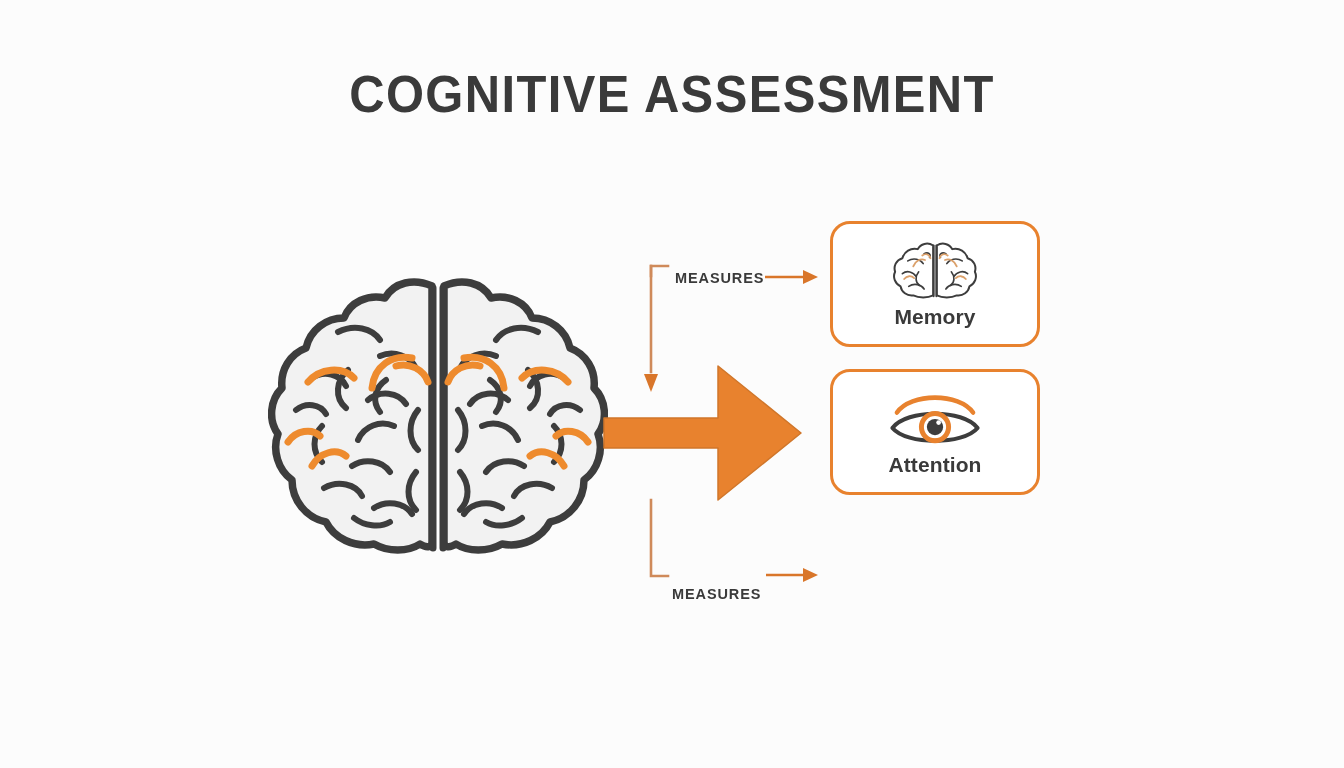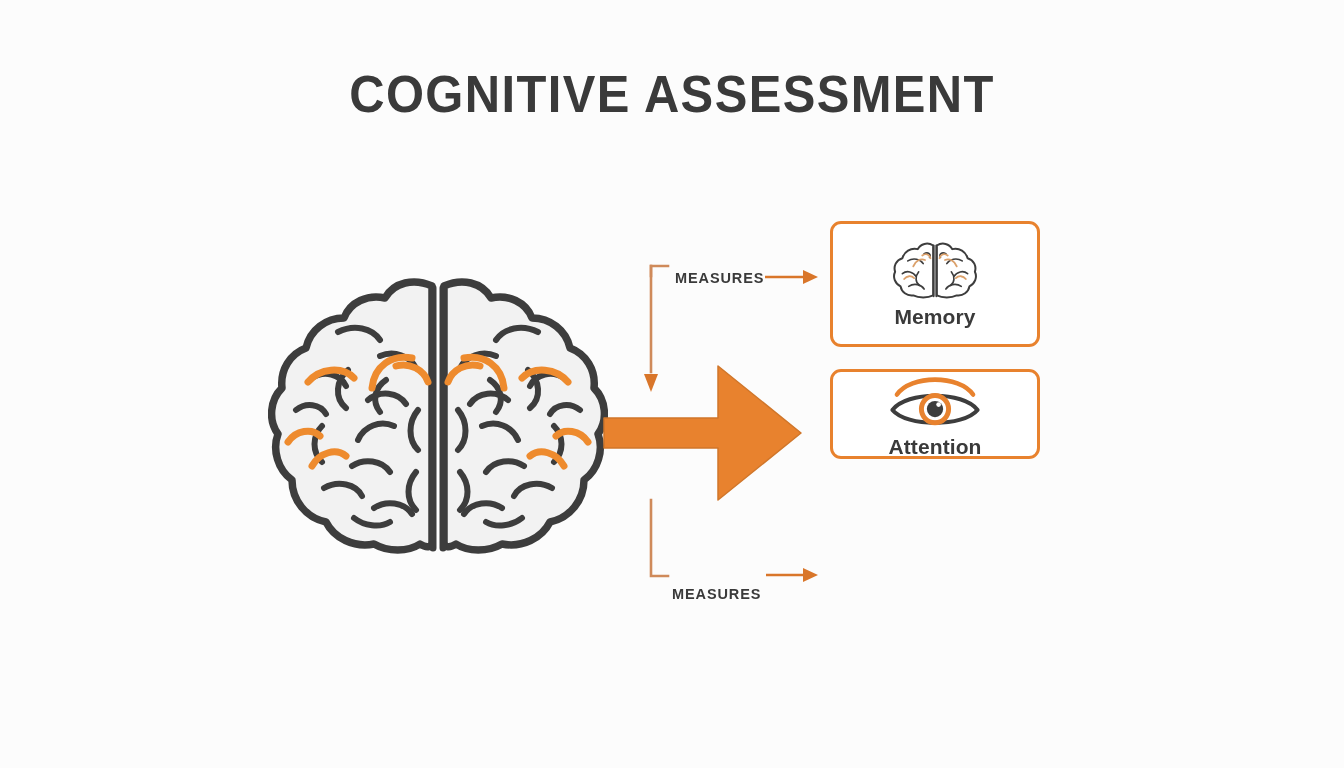--- a/index.html
+++ b/index.html
@@ -77,29 +77,29 @@
     font-family: "Liberation Sans", sans-serif;
   }
   .conn-label.assesses { left: 675px; top: 270px; }
   .conn-label.measures { left: 672px; top: 566px; margin-top: 20px; }
 
   
   .card {
     position: absolute;
     background: #ffffff;
     border: 3px solid #e8822e;
-    border-radius: 11px;
+    border-radius: 20px;
     box-sizing: border-box;
     display: flex;
     flex-direction: column;
     align-items: center;
     justify-content: center;
   }
   .card-1 { left: 830px; top: 221px; width: 210px; height: 126px; }
-  .card-2 { left: 830px; top: 369px; width: 210px; height: 90px; }
+  .card-2 { left: 830px; top: 369px; width: 210px; height: 126px; }
   .card-3 { left: 824px; top: 517px; width: 220px; height: 126px; }
 
   .card-icon {
     height: 58px;
     display: flex;
     align-items: center;
     justify-content: center;
     margin-top: 2px;
   }
   .card-label {

